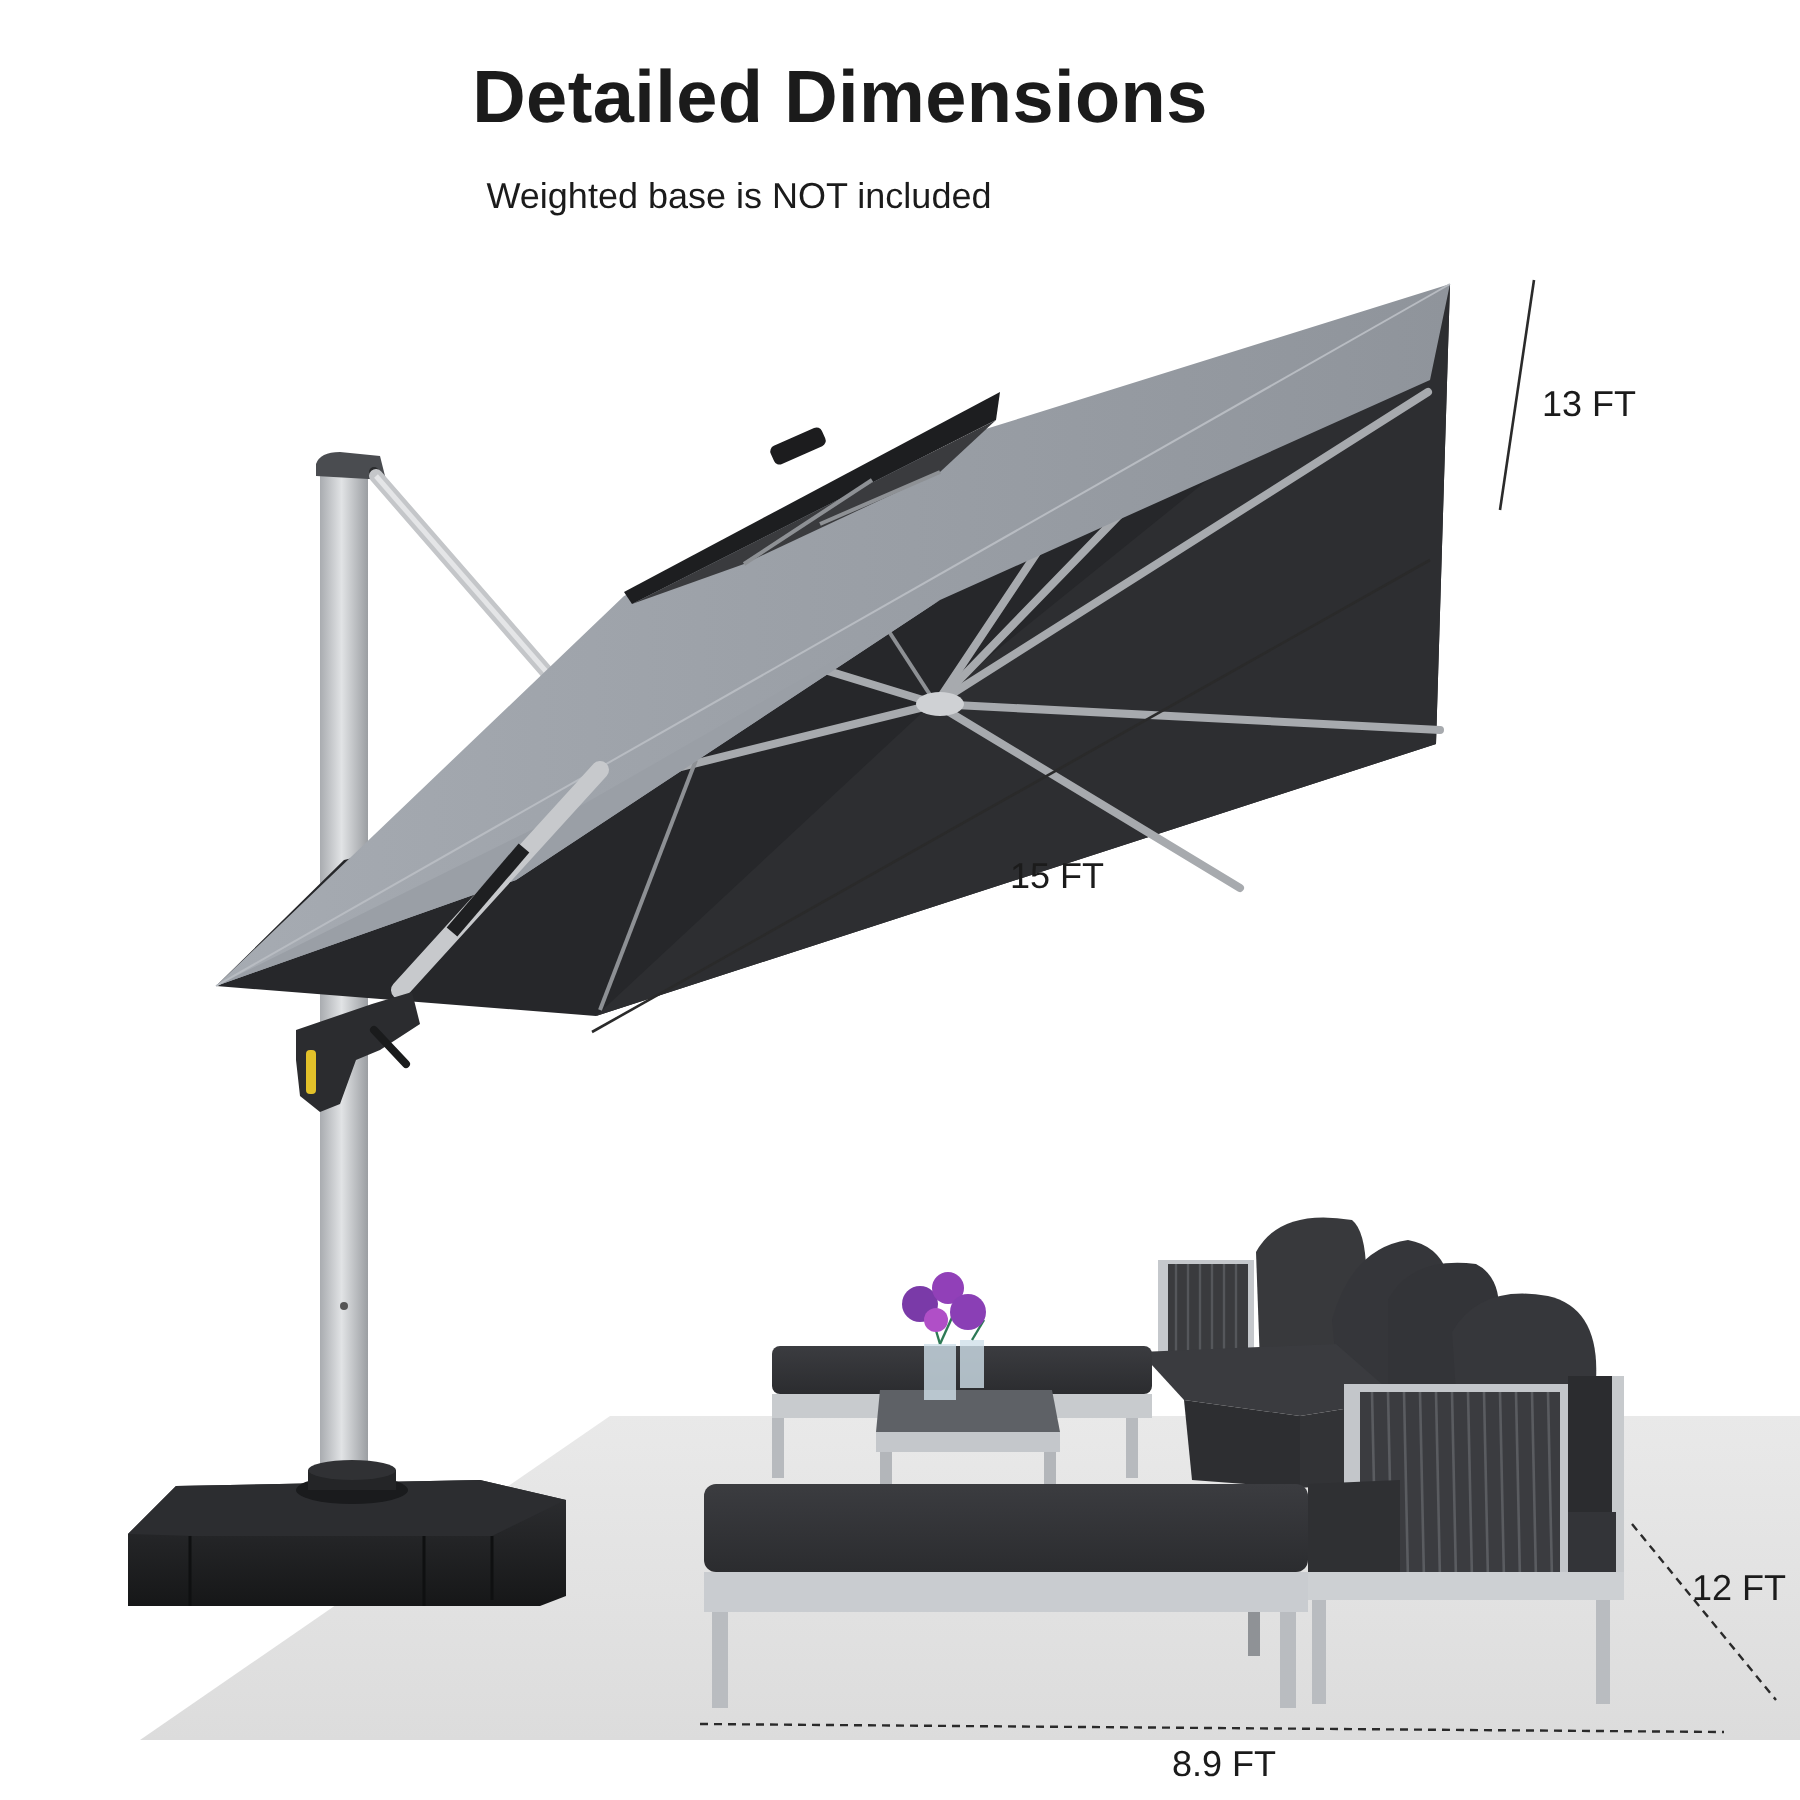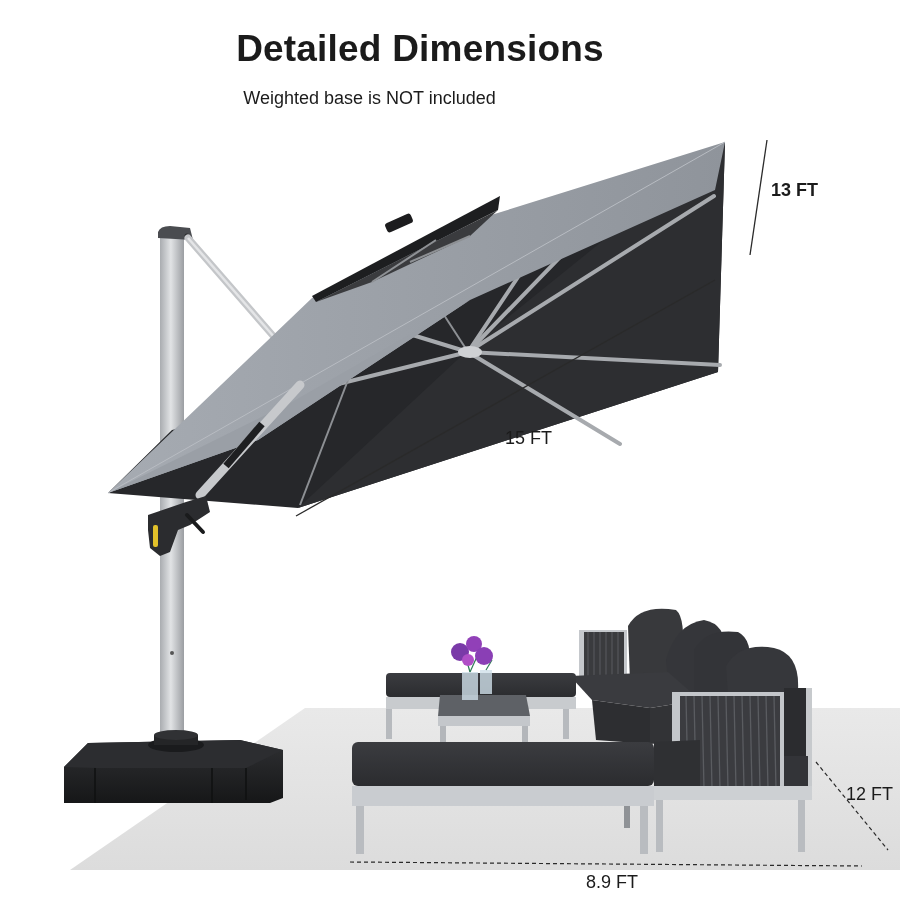--- a/index.html
+++ b/index.html
@@ -43,21 +43,21 @@
       top: 0;
       width: 900px;
       height: 900px;
     }
     .dim-label {
       position: absolute;
       font-size: 18px;
       color: #1b1b1b;
       white-space: nowrap;
     }
-    #dim-height { left: 771px; top: 180px; font-weight: bold; }
+    #dim-height { left: 771px; top: 192px; }
     #dim-canopy { left: 505px; top: 428px; }
     #dim-depth  { left: 846px; top: 784px; text-align: center; }
     #dim-width  { left: 586px; top: 872px; }
   </style>
 </head>
 <body>
 
 <h1 class="title">Detailed Dimensions</h1>
 <p class="subtitle">Weighted base is NOT included</p>
 

